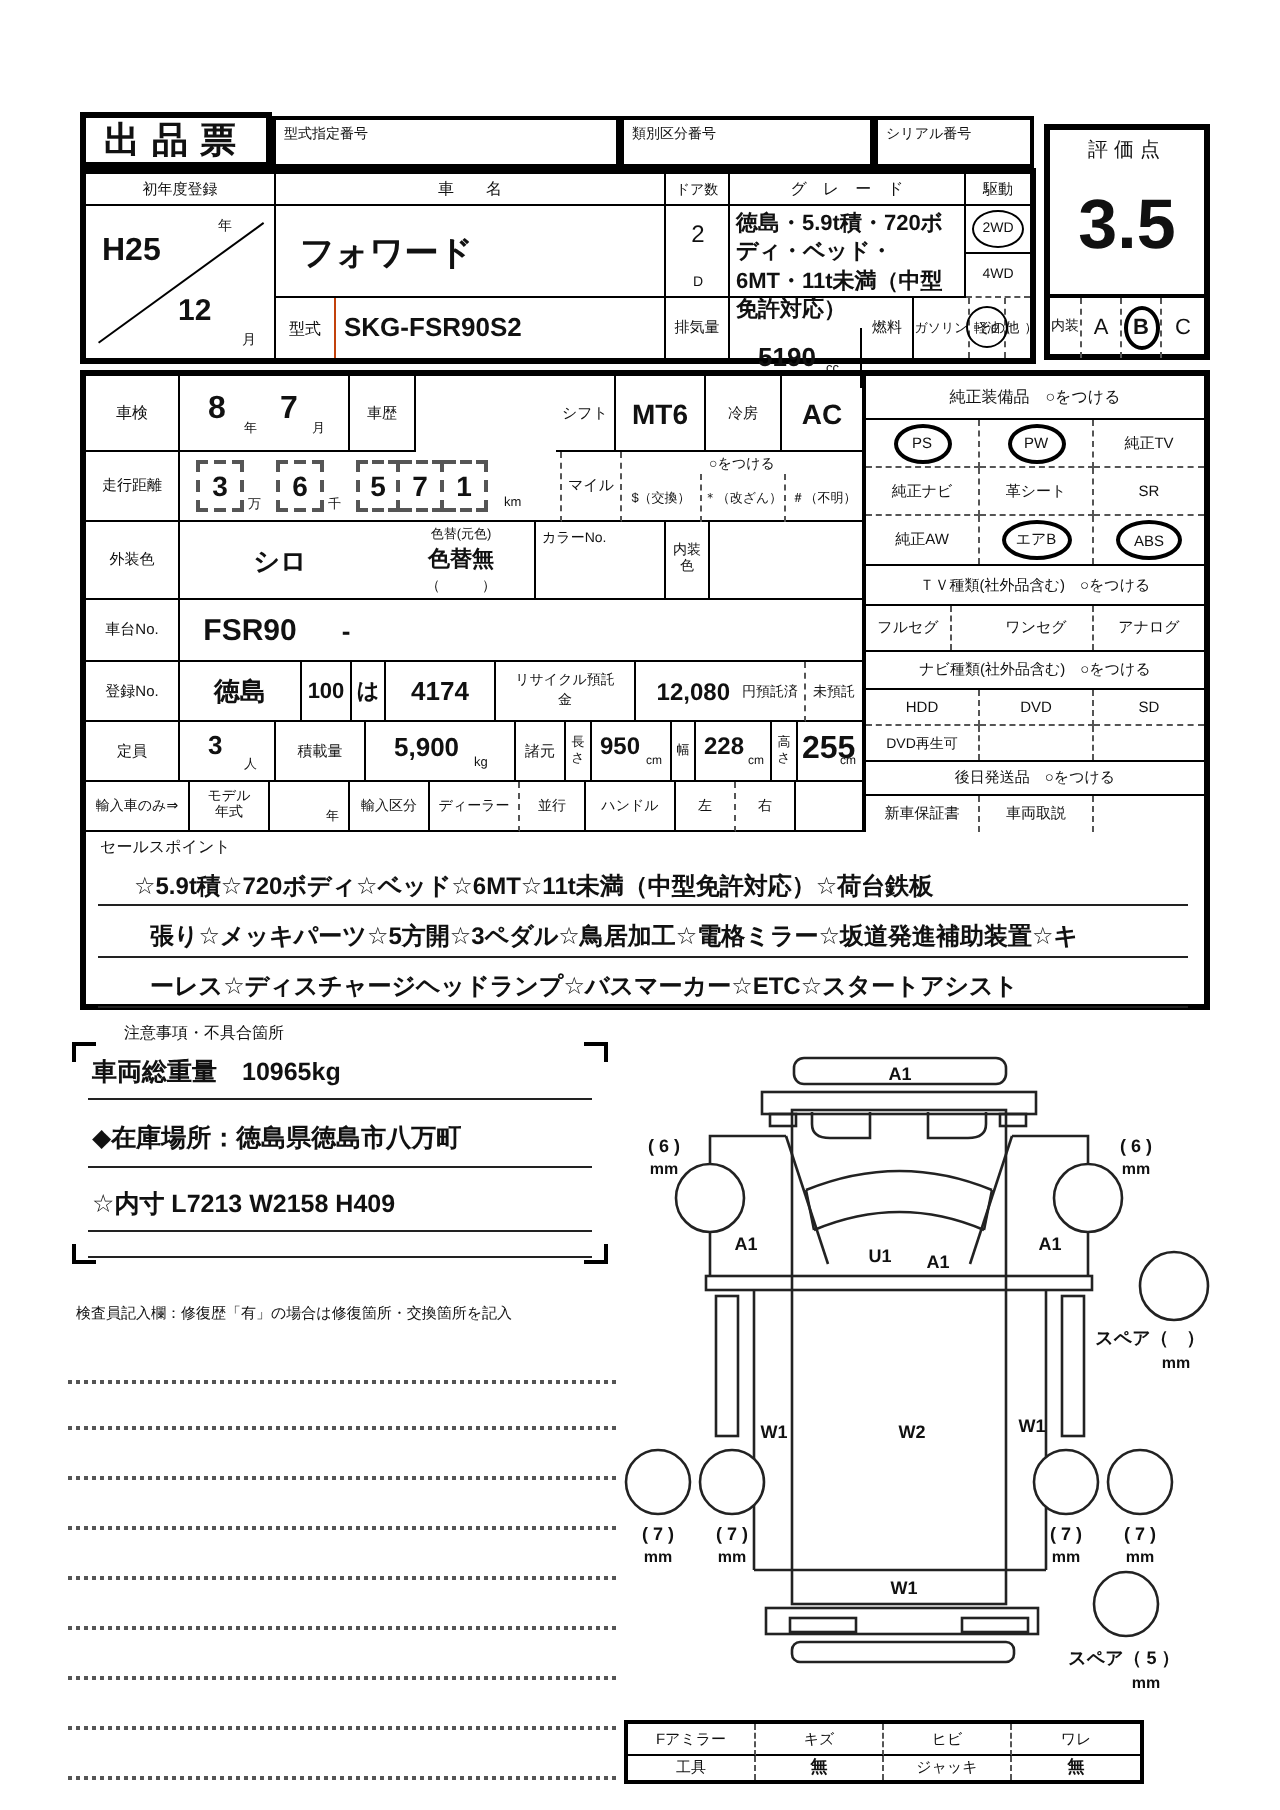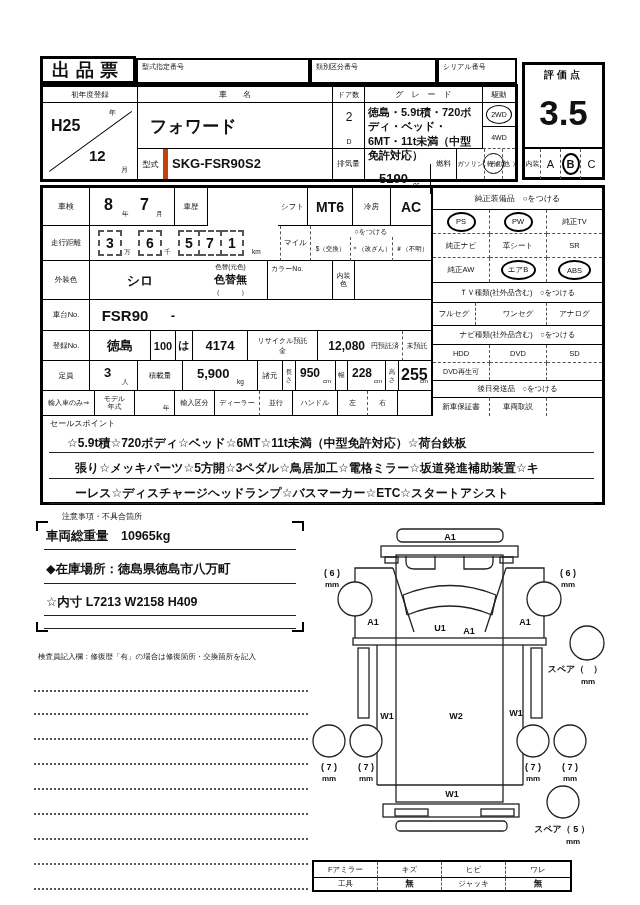--- a/index.html
+++ b/index.html
@@ -24,21 +24,21 @@
     <span class="a" style="left:4px;top:2px;font-size:7px;">型式指定番号</span>
   </div>
   <div class="a" style="left:310px;top:58px;width:127px;height:26px;border:2px solid #000;">
     <span class="a" style="left:4px;top:2px;font-size:7px;">類別区分番号</span>
   </div>
   <div class="a" style="left:437px;top:58px;width:80px;height:26px;border:2px solid #000;">
     <span class="a" style="left:4px;top:2px;font-size:7px;">シリアル番号</span>
   </div>
 
   <div class="a" style="left:522px;top:62px;width:83px;height:118px;border:3px solid #000;">
-    <div class="a c" style="left:0;top:2px;width:77px;height:16px;font-size:10px;letter-spacing:3px;font-weight:bold;">評価点</div>
+    <div class="a c" style="left:0;top:2px;width:77px;height:16px;font-size:10px;letter-spacing:3px;">評価点</div>
     <div class="a c bold" style="left:0;top:16px;width:77px;height:64px;font-size:35px;">3.5</div>
     <div class="a" style="left:0;top:82px;width:77px;height:30px;border-top:2px solid #000;">
       <div class="a c" style="left:0;top:0;width:16px;height:30px;font-size:7px;border-right:1px dashed #555;white-space:normal;line-height:1.1;">内装</div>
       <div class="a c" style="left:16px;top:0;width:19px;height:30px;font-size:11px;">A</div>
       <div class="a c bold" style="left:35px;top:0;width:21px;height:30px;font-size:11px;border-left:1px dashed #555;border-right:1px dashed #555;">B</div>
       <div class="a c" style="left:56px;top:0;width:21px;height:30px;font-size:11px;">C</div>
       <div class="a circle" style="left:37px;top:4px;width:18px;height:22px;border-width:2px;"></div>
     </div>
   </div>
 
@@ -67,21 +67,21 @@
       <div class="a c" style="left:0;top:32px;width:32px;height:12px;font-size:7px;">D</div>
     </div>
 
     <div class="a bold" style="left:322px;top:16px;width:118px;height:46px;border-right:1px solid #000;border-bottom:1px solid #000;font-size:11px;line-height:1.3;padding:2px 3px;">徳島・5.9t積・720ボディ・ベッド・6MT・11t未満（中型免許対応）</div>
 
     <div class="a c" style="left:440px;top:16px;width:32px;height:24px;font-size:7px;border-bottom:1px solid #000;">2WD</div>
     <div class="a c" style="left:440px;top:40px;width:32px;height:22px;font-size:7px;border-bottom:1px dashed #555;">4WD</div>
     <div class="a c" style="left:440px;top:62px;width:32px;height:30px;font-size:7px;">その他</div>
     <div class="a circle" style="left:443px;top:18px;width:26px;height:19px;"></div>
 
-    <div class="a c" style="left:95px;top:62px;width:30px;height:30px;font-size:8px;border-right:5px solid #c2410c;text-align:center;">型式</div>
+    <div class="a c" style="left:95px;top:62px;width:30px;height:30px;font-size:8px;border-right:1px solid #c2410c;text-align:center;">型式</div>
     <div class="a" style="left:125px;top:62px;width:165px;height:30px;border-right:1px solid #000;">
       <span class="a bold" style="left:4px;top:7px;font-size:13px;">SKG-FSR90S2</span>
     </div>
     <div class="a c" style="left:290px;top:62px;width:32px;height:30px;font-size:7.5px;border-right:1px solid #000;">排気量</div>
     <div class="a" style="left:322px;top:62px;width:66px;height:30px;border-right:1px solid #000;margin-top:15px;">
       <span class="a bold" style="left:14px;top:7px;font-size:13px;">5190</span>
       <span class="a" style="left:48px;top:17px;font-size:6.5px;">cc</span>
     </div>
     <div class="a c" style="left:388px;top:62px;width:26px;height:30px;font-size:7.5px;border-right:1px solid #000;">燃料</div>
     <div class="a c" style="left:414px;top:62px;width:28px;height:30px;font-size:6.5px;border-right:1px dashed #555;">ガソリン</div>

